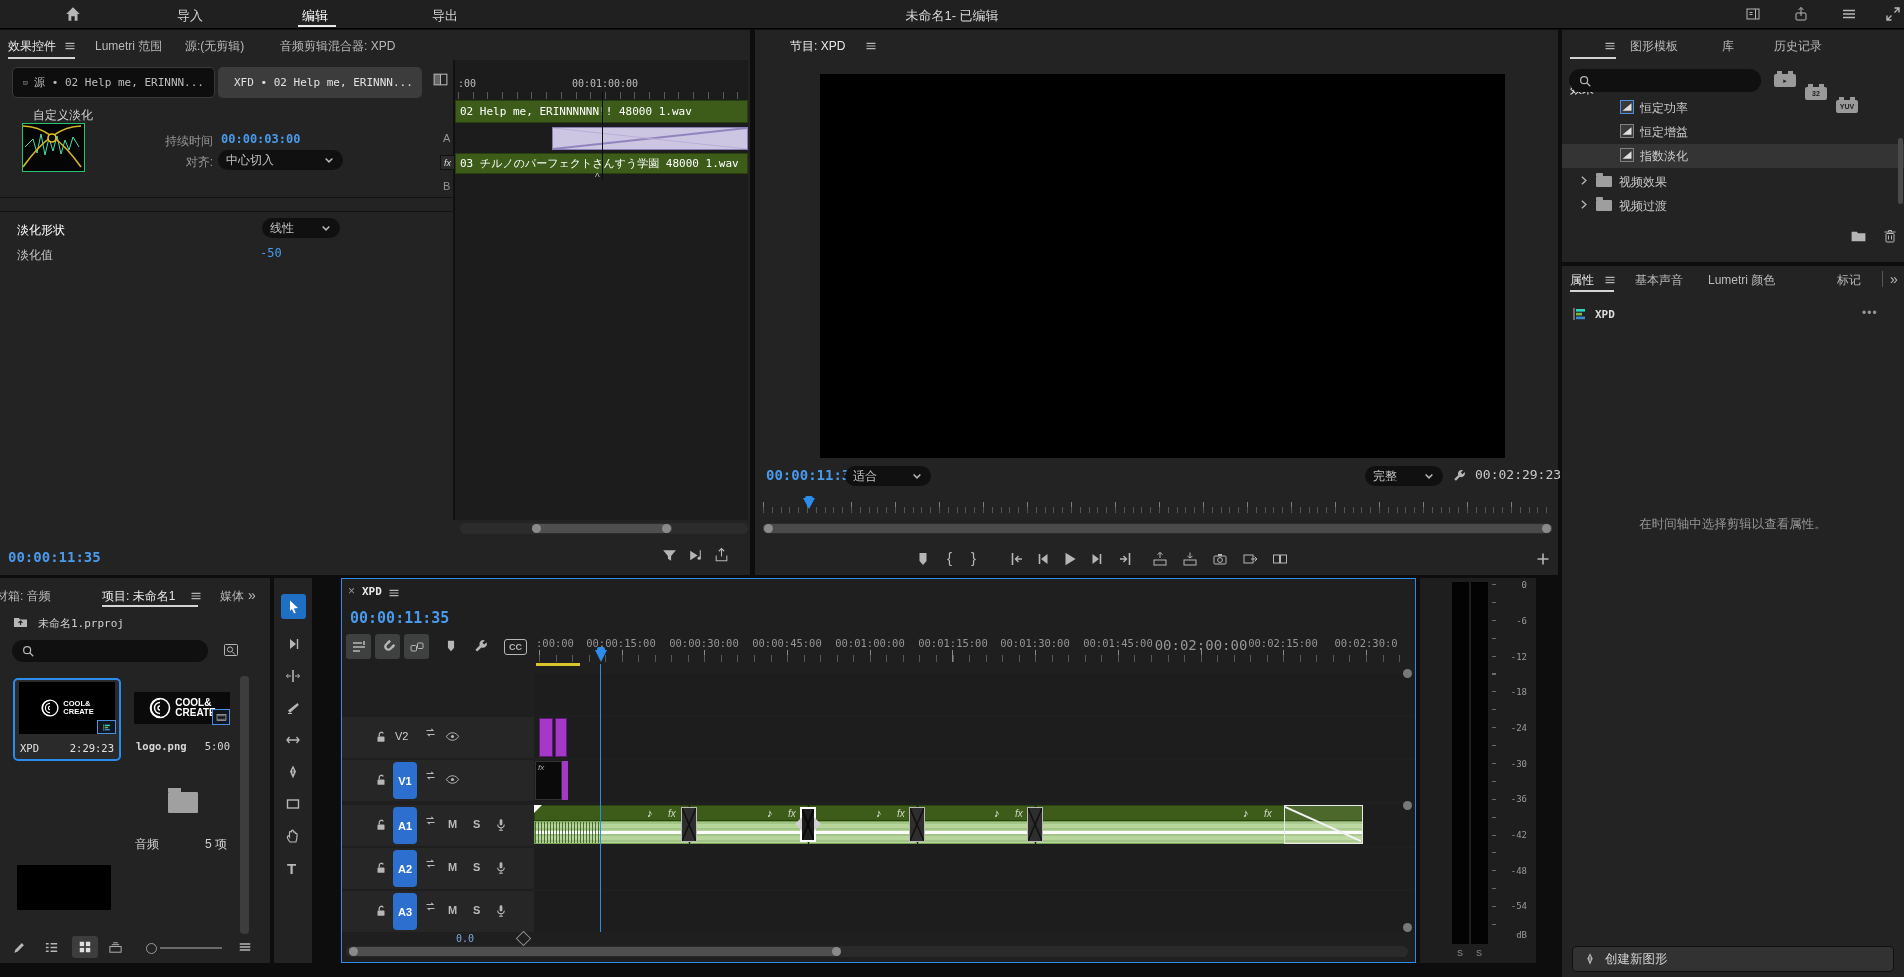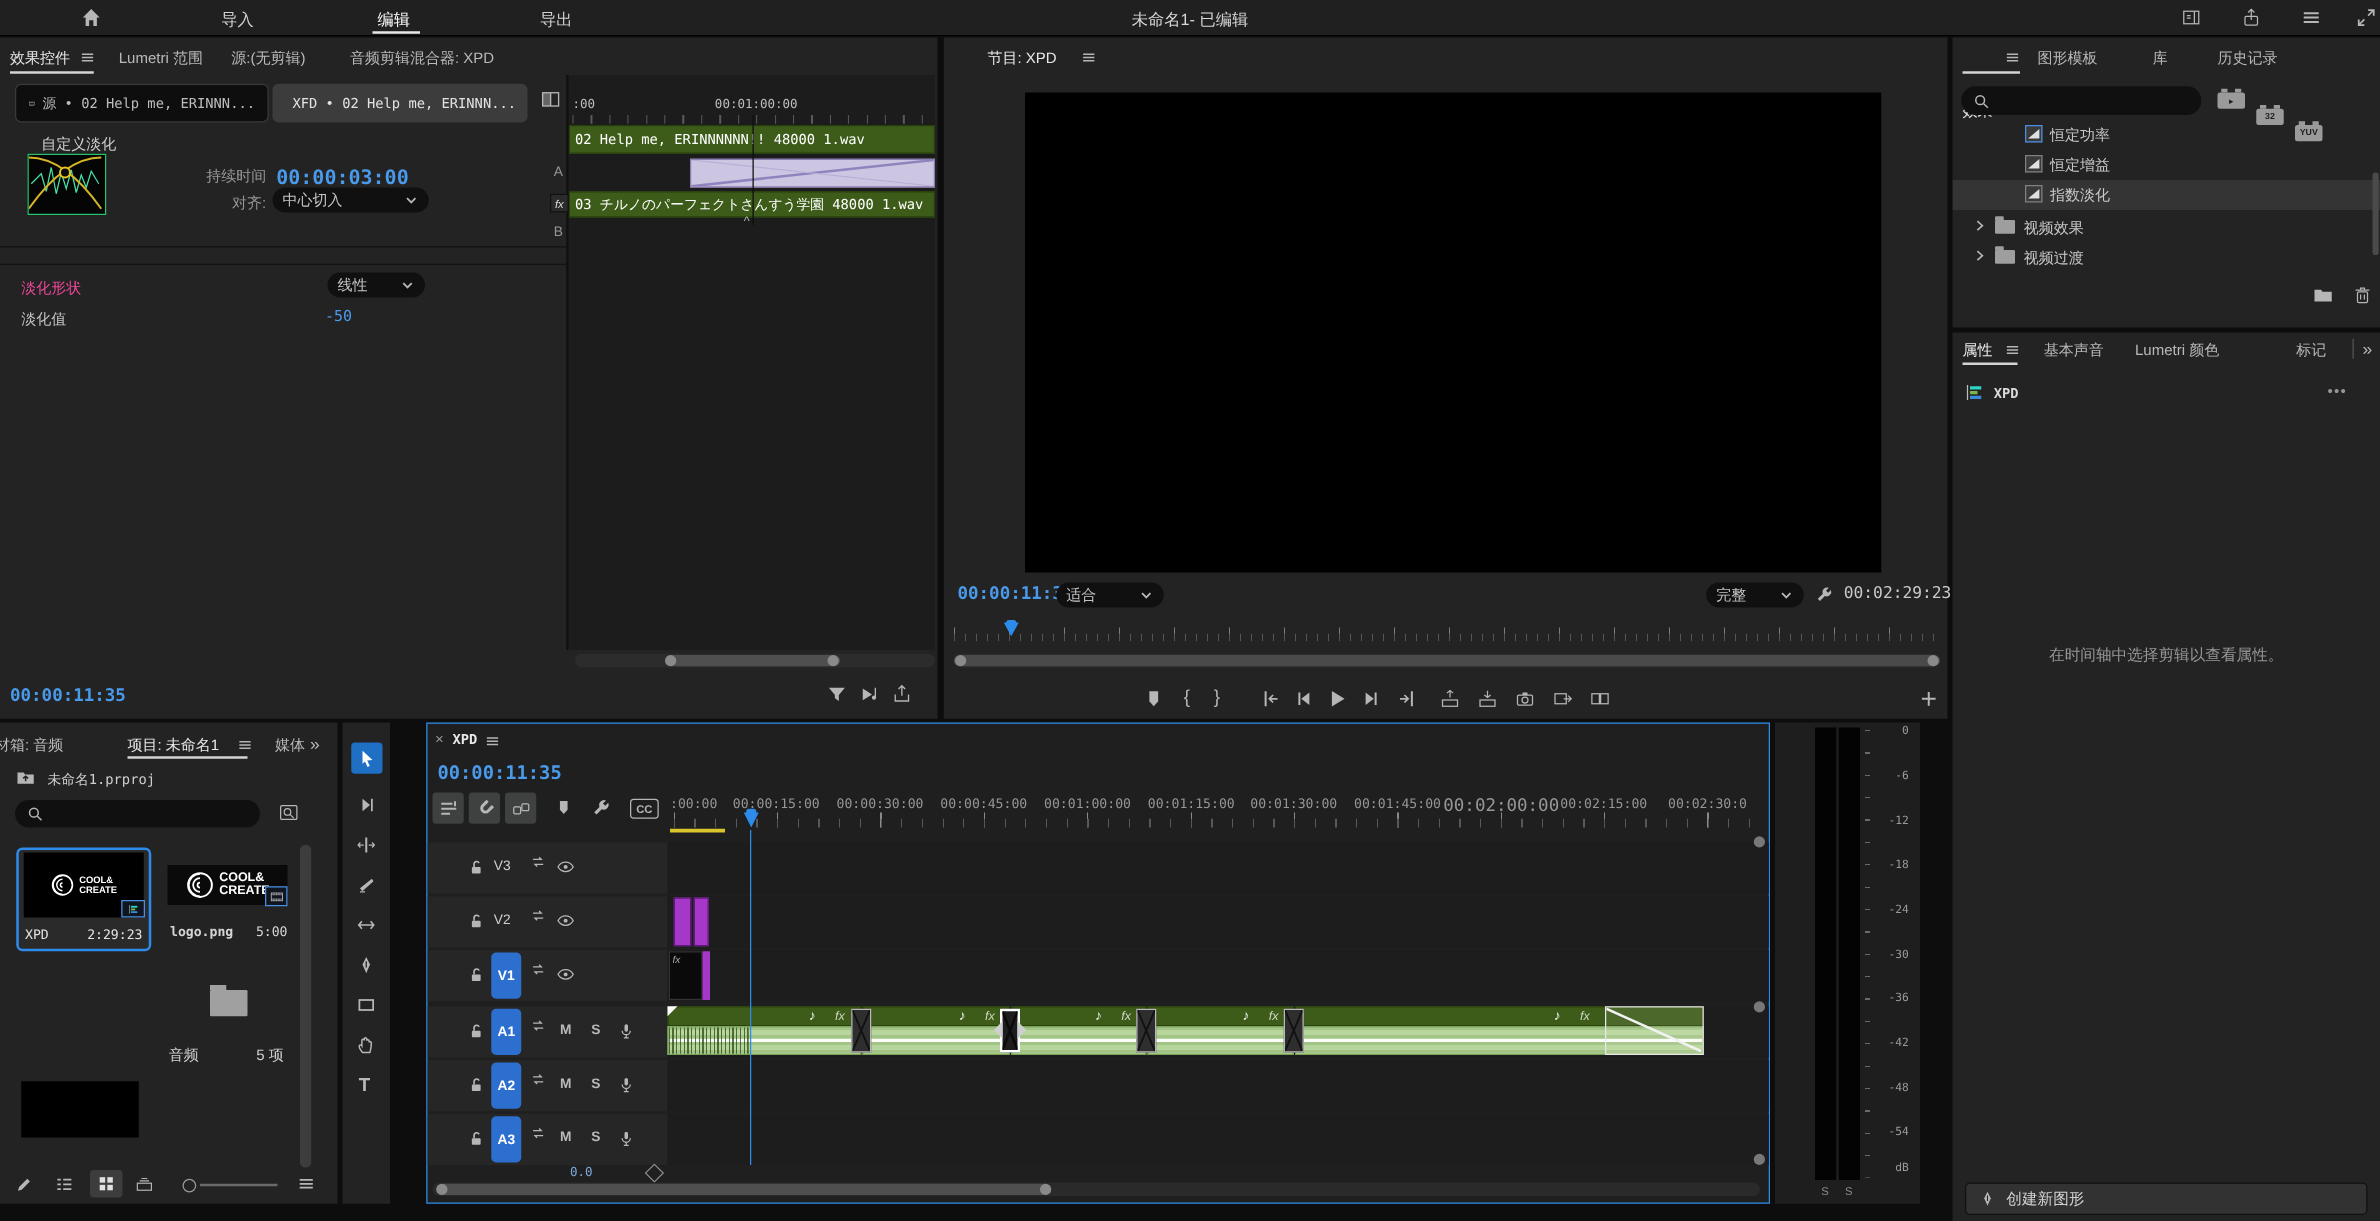--- a/index.html
+++ b/index.html
@@ -339,31 +339,31 @@
 
     <div class="abs" style="left:33px;top:77px;color:#cfcfcf;">自定义淡化</div>
     <div class="abs" style="left:22px;top:93px;width:61px;height:47px;background:#050505;border:1px solid #27c26b;">
       <svg width="59" height="45">
         <path d="M2 23 L10 15 L14 29 L18 10 L22 31 L26 14 L30 27 L34 12 L38 30 L42 16 L46 26 L50 13 L56 23" stroke="#49e0a7" fill="none"></path>
         <path d="M0 43 Q 29 2 58 2M0 2 Q 29 2 58 43" stroke="#d6b525" fill="none" stroke-width="1.6"></path>
         <circle cx="29" cy="14" r="4" fill="#0a0a0a" stroke="#e7c520" stroke-width="1.6"></circle>
       </svg>
     </div>
     <div class="abs dim" style="left:115px;top:103px;width:98px;text-align:right;">持续时间</div>
-    <div class="abs tc" style="left:221px;top:102px;font-size:16px;">00:00:03:00</div>
+    <div class="abs tc" style="left:221px;top:102px;font-size:12px;">00:00:03:00</div>
     <div class="abs dim" style="left:115px;top:124px;width:98px;text-align:right;">对齐:</div>
     <div class="pill" style="left:218px;top:120px;width:125px;height:20px;">
       <span>中心切入</span>
       <svg width="12" height="12" class="ic">
           <use href="#i-chevd"></use>
         </svg>
     </div>
     <div class="abs" style="left:0;top:167px;width:455px;height:1px;background:#121212;"></div>
     <div class="abs" style="left:0;top:181px;width:455px;height:1px;background:#121212;"></div>
-    <div class="abs" style="left:17px;top:192px;color:#ec4899;">淡化形状</div>
+    <div class="abs" style="left:17px;top:192px;color:#ffffff;">淡化形状</div>
     <div class="pill" style="left:262px;top:188px;width:78px;height:20px;">
       <span>线性</span>
       <svg width="12" height="12" class="ic">
           <use href="#i-chevd"></use>
         </svg>
     </div>
     <div class="abs" style="left:17px;top:217px;color:#c4c4c4;">淡化值</div>
     <div class="abs tc" style="left:260px;top:216px;font-weight:normal;">-50</div>
 
     <div class="abs" style="left:453px;top:30px;width:2px;height:460px;background:#101010;"></div>
@@ -827,32 +827,20 @@
       <span class="abs mono dim" style="left:667px;top:3px;font-size:14px;transform:translateX(-50%);">00:02:00:00</span>
       <span class="abs mono dim" style="left:749px;top:3px;font-size:10.5px;transform:translateX(-50%);">00:02:15:00</span>
       <span class="abs mono dim" style="left:832px;top:3px;font-size:10.5px;transform:translateX(-50%);">00:02:30:0</span>
       <div class="ticksmaj" style="left:5px;width:870px;height:12px;bottom:5px;"></div>
       <div class="ticksmin" style="left:5px;width:870px;height:7px;bottom:5px;"></div>
       <div class="abs" style="left:2px;bottom:1px;width:44px;height:3px;background:#d8c62c;"></div>
       <div class="abs" style="left:61px;top:16px;width:0;height:0;border-left:6px solid transparent;border-right:6px solid transparent;border-top:12px solid #2d8ceb;"></div>
       <div class="abs" style="left:63px;top:13px;width:8px;height:4px;background:#2d8ceb;border-radius:2px 2px 0 0;"></div>
     </div>
 
-    <div class="trackrow" style="top:95px;">
-      <svg width="14" height="14" class="abs ic" style="left:32px;top:13px;">
-          <use href="#i-lock"></use>
-        </svg>
-      <span class="tracklabel">V3</span>
-      <svg width="13" height="13" class="abs ic" style="left:82px;top:9px;">
-          <use href="#i-sync"></use>
-        </svg>
-      <svg width="15" height="15" class="abs ic" style="left:103px;top:12px;">
-          <use href="#i-eye"></use>
-        </svg>
-    </div>
     <div class="trackcontent" style="top:95px;"></div>
 
     <div class="trackrow" style="top:138px;">
       <svg width="14" height="14" class="abs ic" style="left:32px;top:13px;">
           <use href="#i-lock"></use>
         </svg>
       <span class="tracklabel">V2</span>
       <svg width="13" height="13" class="abs ic" style="left:82px;top:9px;">
           <use href="#i-sync"></use>
         </svg>

